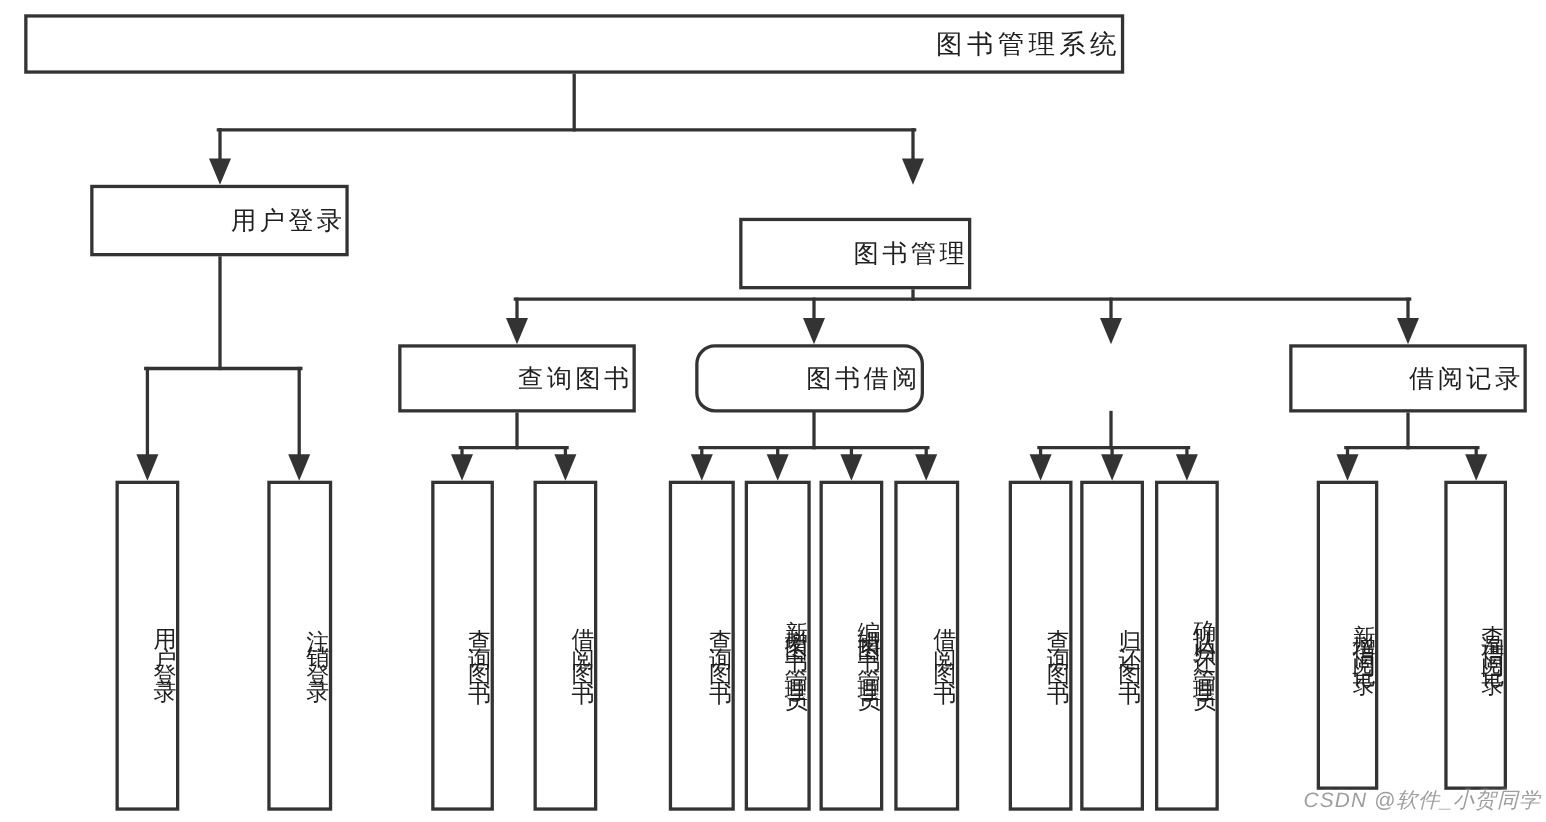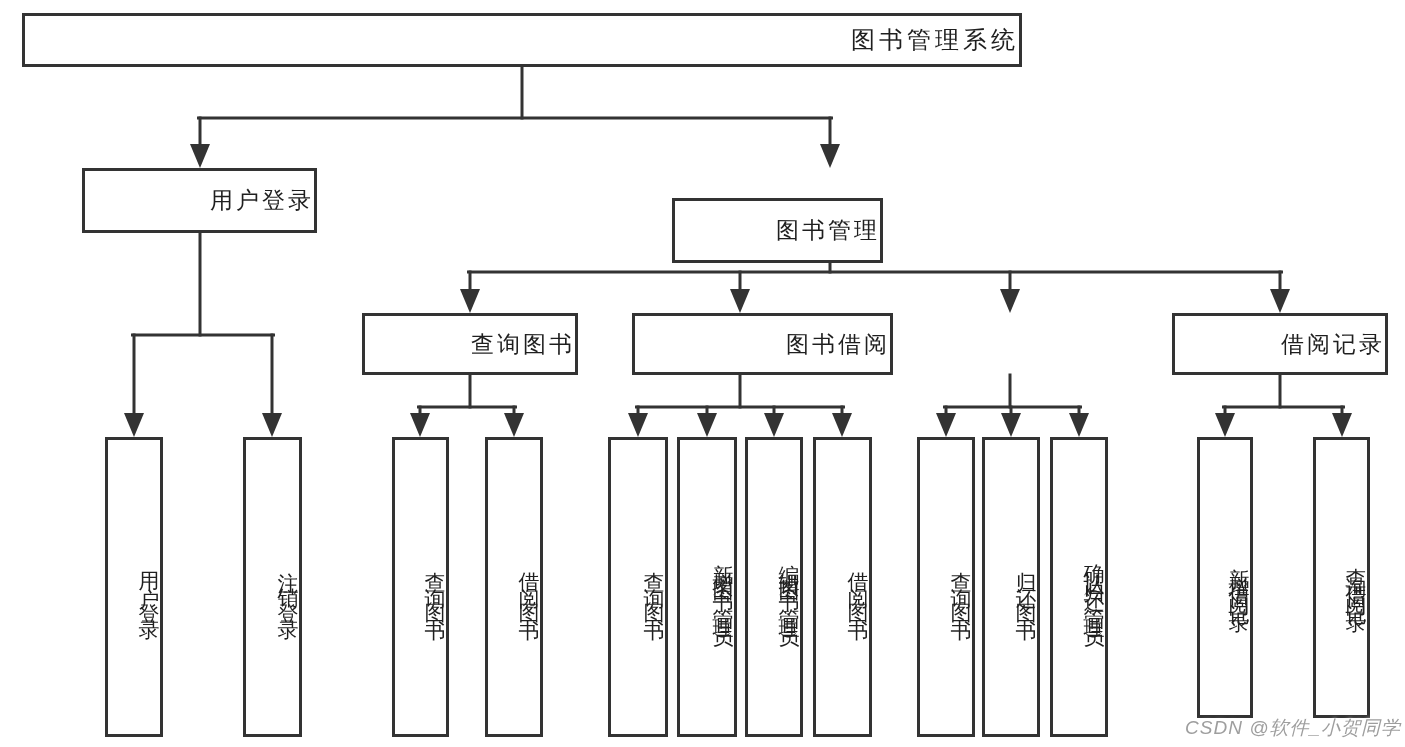--- a/index.html
+++ b/index.html
@@ -148,21 +148,21 @@
   <div class="node" style="left:82px;top:168px;width:235px;height:65px;">
     <span class="hlabel">用户登录</span>
   </div>
   <div class="node" style="left:672px;top:168px;width:211px;height:65px;margin-top:30px;">
     <span class="hlabel">图书管理</span>
   </div>
 
   <div class="node" style="left:362px;top:313px;width:216px;height:62px;">
     <span class="hlabel">查询图书</span>
   </div>
-  <div class="node" style="left:632px;top:313px;width:261px;height:62px;">
+  <div class="node" style="left:632px;top:313px;width:208px;height:62px;border-radius:18px;">
     <span class="hlabel">图书借阅</span>
   </div>
   <div class="node" style="left:1172px;top:313px;width:216px;height:62px;">
     <span class="hlabel">借阅记录</span>
   </div>
 
   <div class="node" style="left:105px;top:437px;width:58px;height:300px;">
     <span class="vlabel">用户登录</span>
   </div>
   <div class="node" style="left:243px;top:437px;width:59px;height:300px;">

